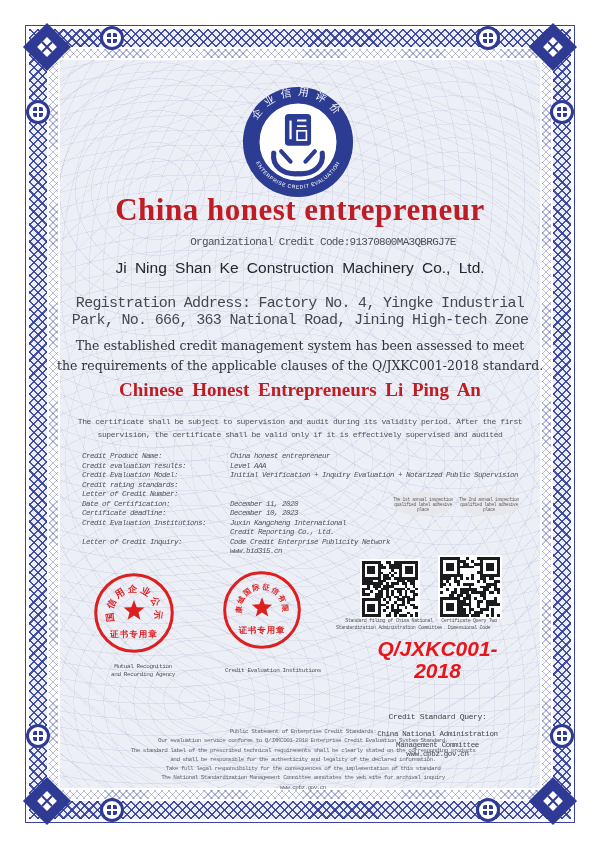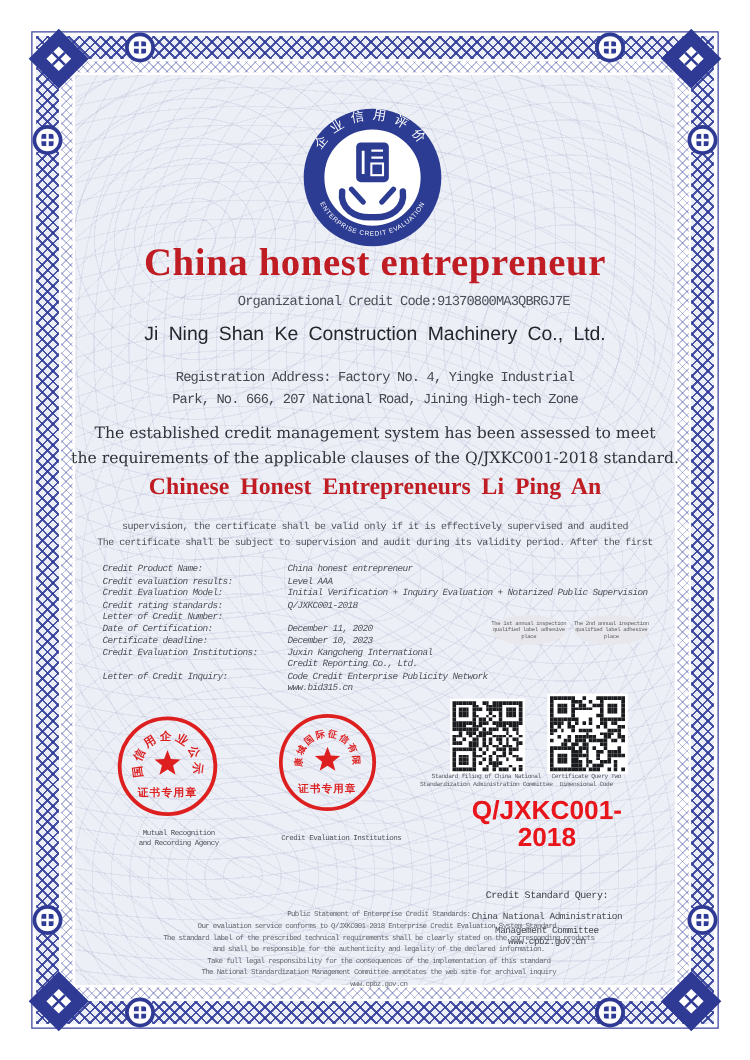--- a/index.html
+++ b/index.html
@@ -56,21 +56,21 @@
   
   .abs{position:absolute;}
   .ctr{left:0;right:0;text-align:center;}
 
   .badge-wrap{left:242px;top:86px;width:112px;height:112px;}
   .title{top:192px;font-family:"Liberation Serif",serif;font-weight:bold;
          font-size:31px;color:#bf1c23;letter-spacing:.5px;}
   .code{top:236px;font-size:11px;letter-spacing:-.7px;color:#4b5058;margin-left:46px;}
   .company{top:259px;font-family:"Liberation Sans",sans-serif;font-weight:normal;
            font-size:15.5px;color:#23262b;word-spacing:4px;}
-  .address{top:295px;font-size:11px;letter-spacing:-.7px;color:#43484f;line-height:17px;}
+  .address{top:295px;font-size:15px;letter-spacing:-.7px;color:#43484f;line-height:17px;}
   .assess{top:336px;font-family:"DejaVu Serif",serif;font-size:12.5px;color:#2e3338;line-height:20px;}
   .honoree{top:379px;font-family:"Liberation Serif",serif;font-weight:bold;
            font-size:19px;color:#bf1c23;word-spacing:4px;}
   .supervision{top:415px;font-size:8px;letter-spacing:-.4px;color:#4e535a;line-height:13px;}
 
   .details{left:82px;top:452px;width:450px;font-size:7.5px;letter-spacing:-.5px;
            color:#4e535a;line-height:9.5px;font-style:italic;}
   .drow{display:flex;}
   .dlabel{width:148px;flex:none;}
   .dvalue{flex:1;white-space:pre-line;}
@@ -92,21 +92,21 @@
   .qr i{display:block;background:#1a1b1e;}
   .qr i.o{background:#fff;}
   .qr1{left:360px;top:559px;width:56px;height:56px;}
   .qr2{left:438px;top:555px;width:60px;height:60px;}
   .qr-caption{text-align:center;font-size:5px;line-height:6.5px;letter-spacing:-.35px;
               color:#55595f;white-space:pre-line;}
   .qcap1{left:333px;top:618px;width:112px;}
   .qcap2{left:424px;top:618px;width:90px;}
 
   .std-no{left:345px;top:638px;width:185px;text-align:center;
-          font-family:"Liberation Sans",sans-serif;font-weight:bold;
+          font-family:"Liberation Sans",sans-serif;font-style:italic;font-weight:bold;
           font-size:21px;line-height:22px;color:#e8151a;white-space:pre-line;}
   .query-block{left:340px;top:676px;width:195px;text-align:center;}
   .query-label{font-size:8px;letter-spacing:-.35px;color:#3c4147;margin-top:36px;}
   .committee{margin-top:8px;font-size:7.5px;line-height:10.5px;letter-spacing:-.35px;
              color:#43484f;white-space:pre-line;}
   .committee-url{font-size:7.5px;letter-spacing:-.35px;color:#43484f;font-family:Liberation Mono, monospace;}
 
   .footer{left:70px;top:727px;width:466px;text-align:center;
           font-size:6px;line-height:9.3px;letter-spacing:-.55px;color:#63686f;white-space:pre-line;}
 </style>
@@ -165,48 +165,47 @@
         <path d="M78,70 L68,81" stroke="#2c3c92" stroke-width="4.5" fill="none" stroke-linecap="round"></path>
       </g>
     </svg>
   </div>
 
   <div class="abs ctr title">China honest entrepreneur</div>
   <div class="abs ctr code">Organizational Credit Code:91370800MA3QBRGJ7E</div>
   <div class="abs ctr company">Ji Ning Shan Ke Construction Machinery Co., Ltd.</div>
   <div class="abs ctr address">
     <div>Registration Address: Factory No. 4, Yingke Industrial</div>
-    <div>Park, No. 666, 207 National Road, Jining High-tech Zone</div>
+    <div>Park, No. 666, 363 National Road, Jining High-tech Zone</div>
   </div>
   <div class="abs ctr assess">
     <div>The established credit management system has been assessed to meet</div>
     <div>the requirements of the applicable clauses of the Q/JXKC001-2018 standard.</div>
   </div>
   <div class="abs ctr honoree">Chinese Honest Entrepreneurs Li Ping An</div>
   <div class="abs ctr supervision">
+    <div>The certificate shall be subject to supervision and audit during its validity period. After the first</div>
     <div>supervision, the certificate shall be valid only if it is effectively supervised and audited</div>
-    <div>The certificate shall be subject to supervision and audit during its validity period. After the first</div>
   </div>
 
   <div class="abs details">
     <div class="drow">
       <div class="dlabel">Credit Product Name:</div>
       <div class="dvalue">China honest entrepreneur</div>
     </div>
     <div class="drow">
       <div class="dlabel">Credit evaluation results:</div>
       <div class="dvalue">Level AAA</div>
     </div>
     <div class="drow">
       <div class="dlabel">Credit Evaluation Model:</div>
       <div class="dvalue">Initial Verification + Inquiry Evaluation + Notarized Public Supervision</div>
     </div>
     <div class="drow">
       <div class="dlabel">Credit rating standards:</div>
-      <div class="dvalue">Q/JXKC001-2018</div>
     </div>
     <div class="drow">
       <div class="dlabel">Letter of Credit Number:</div>
     </div>
     <div class="drow">
       <div class="dlabel">Date of Certification:</div>
       <div class="dvalue">December 11, 2020</div>
     </div>
     <div class="drow">
       <div class="dlabel">Certificate deadline:</div>

